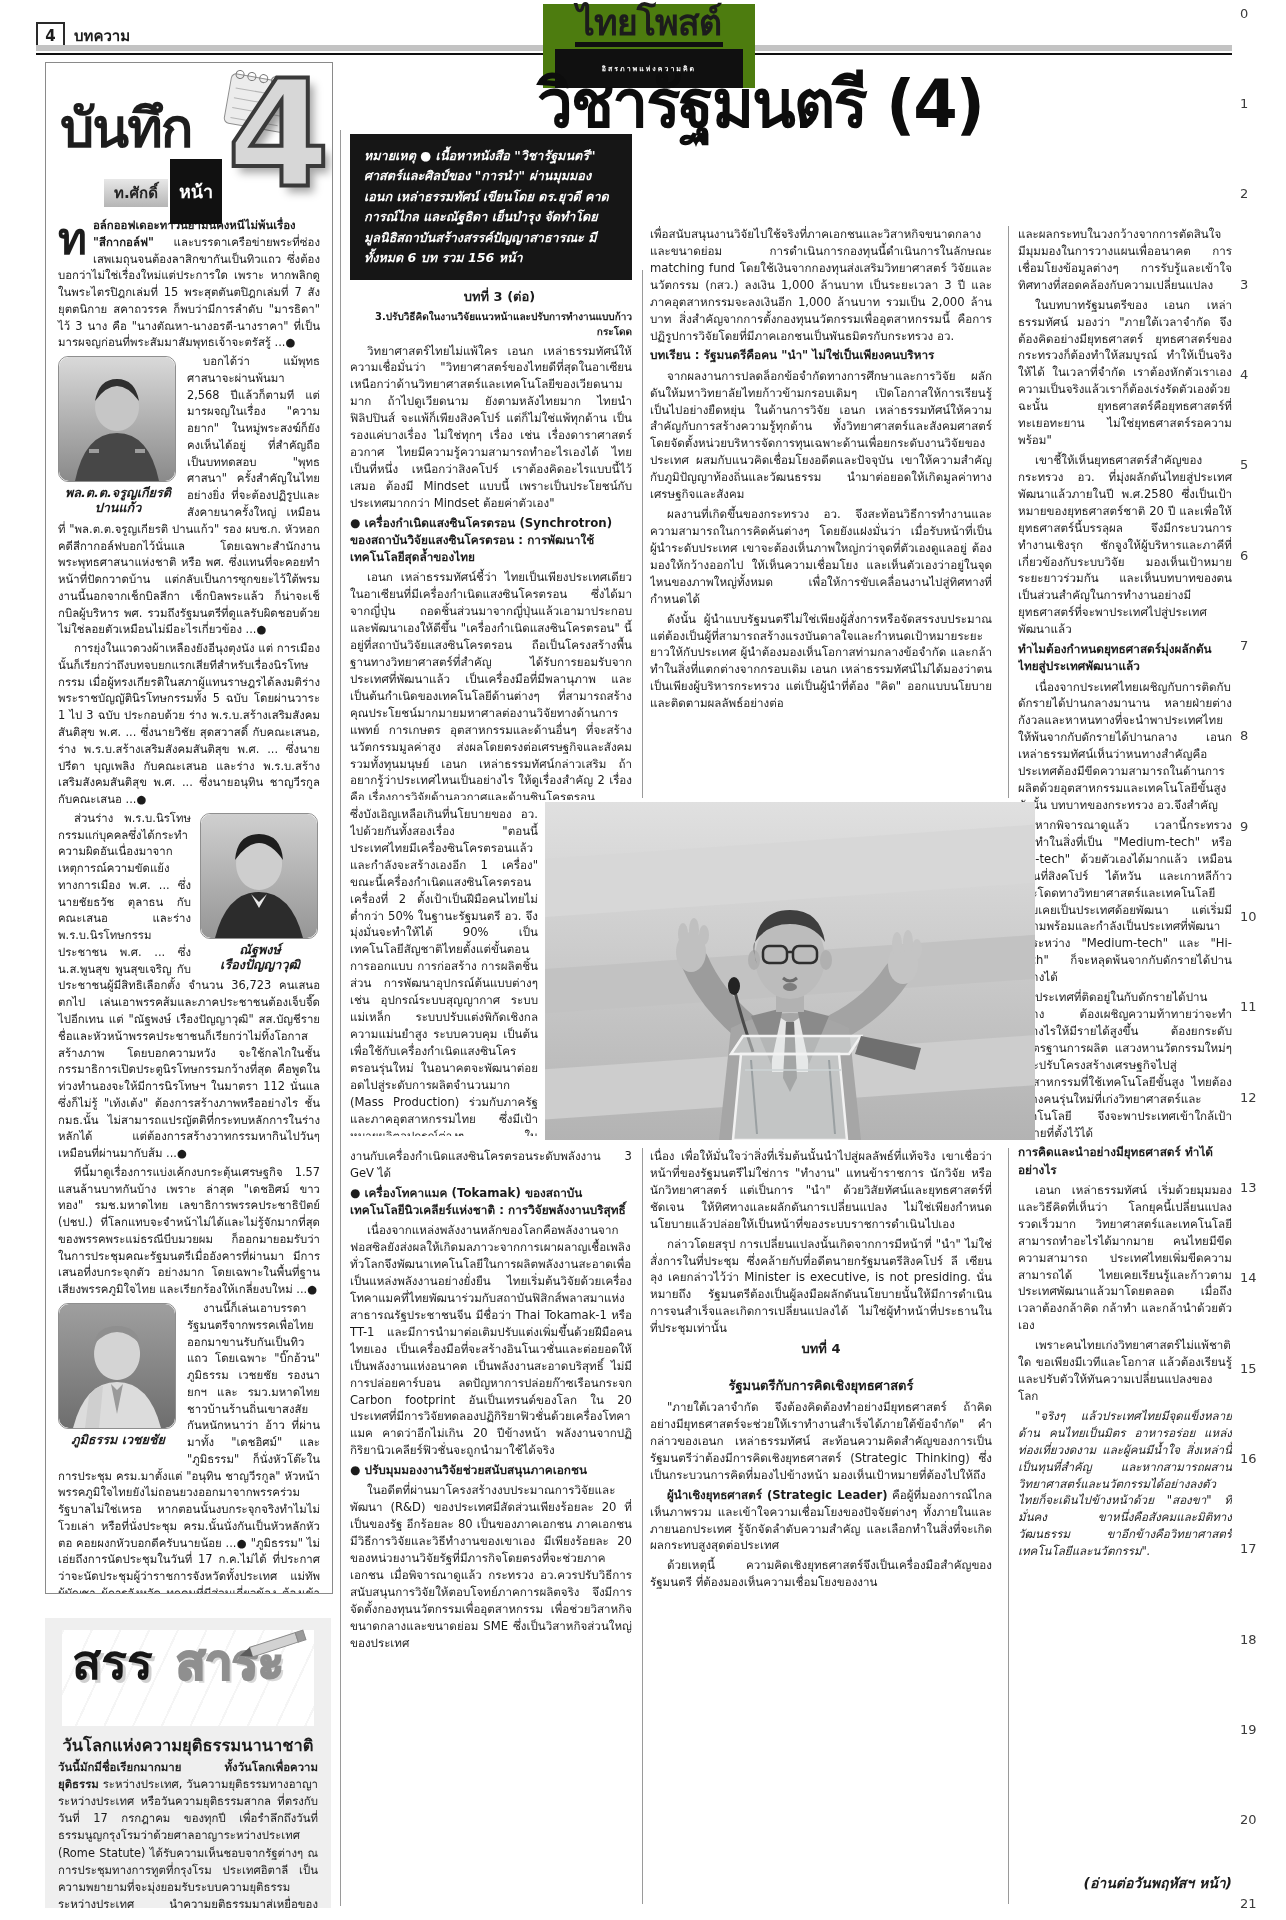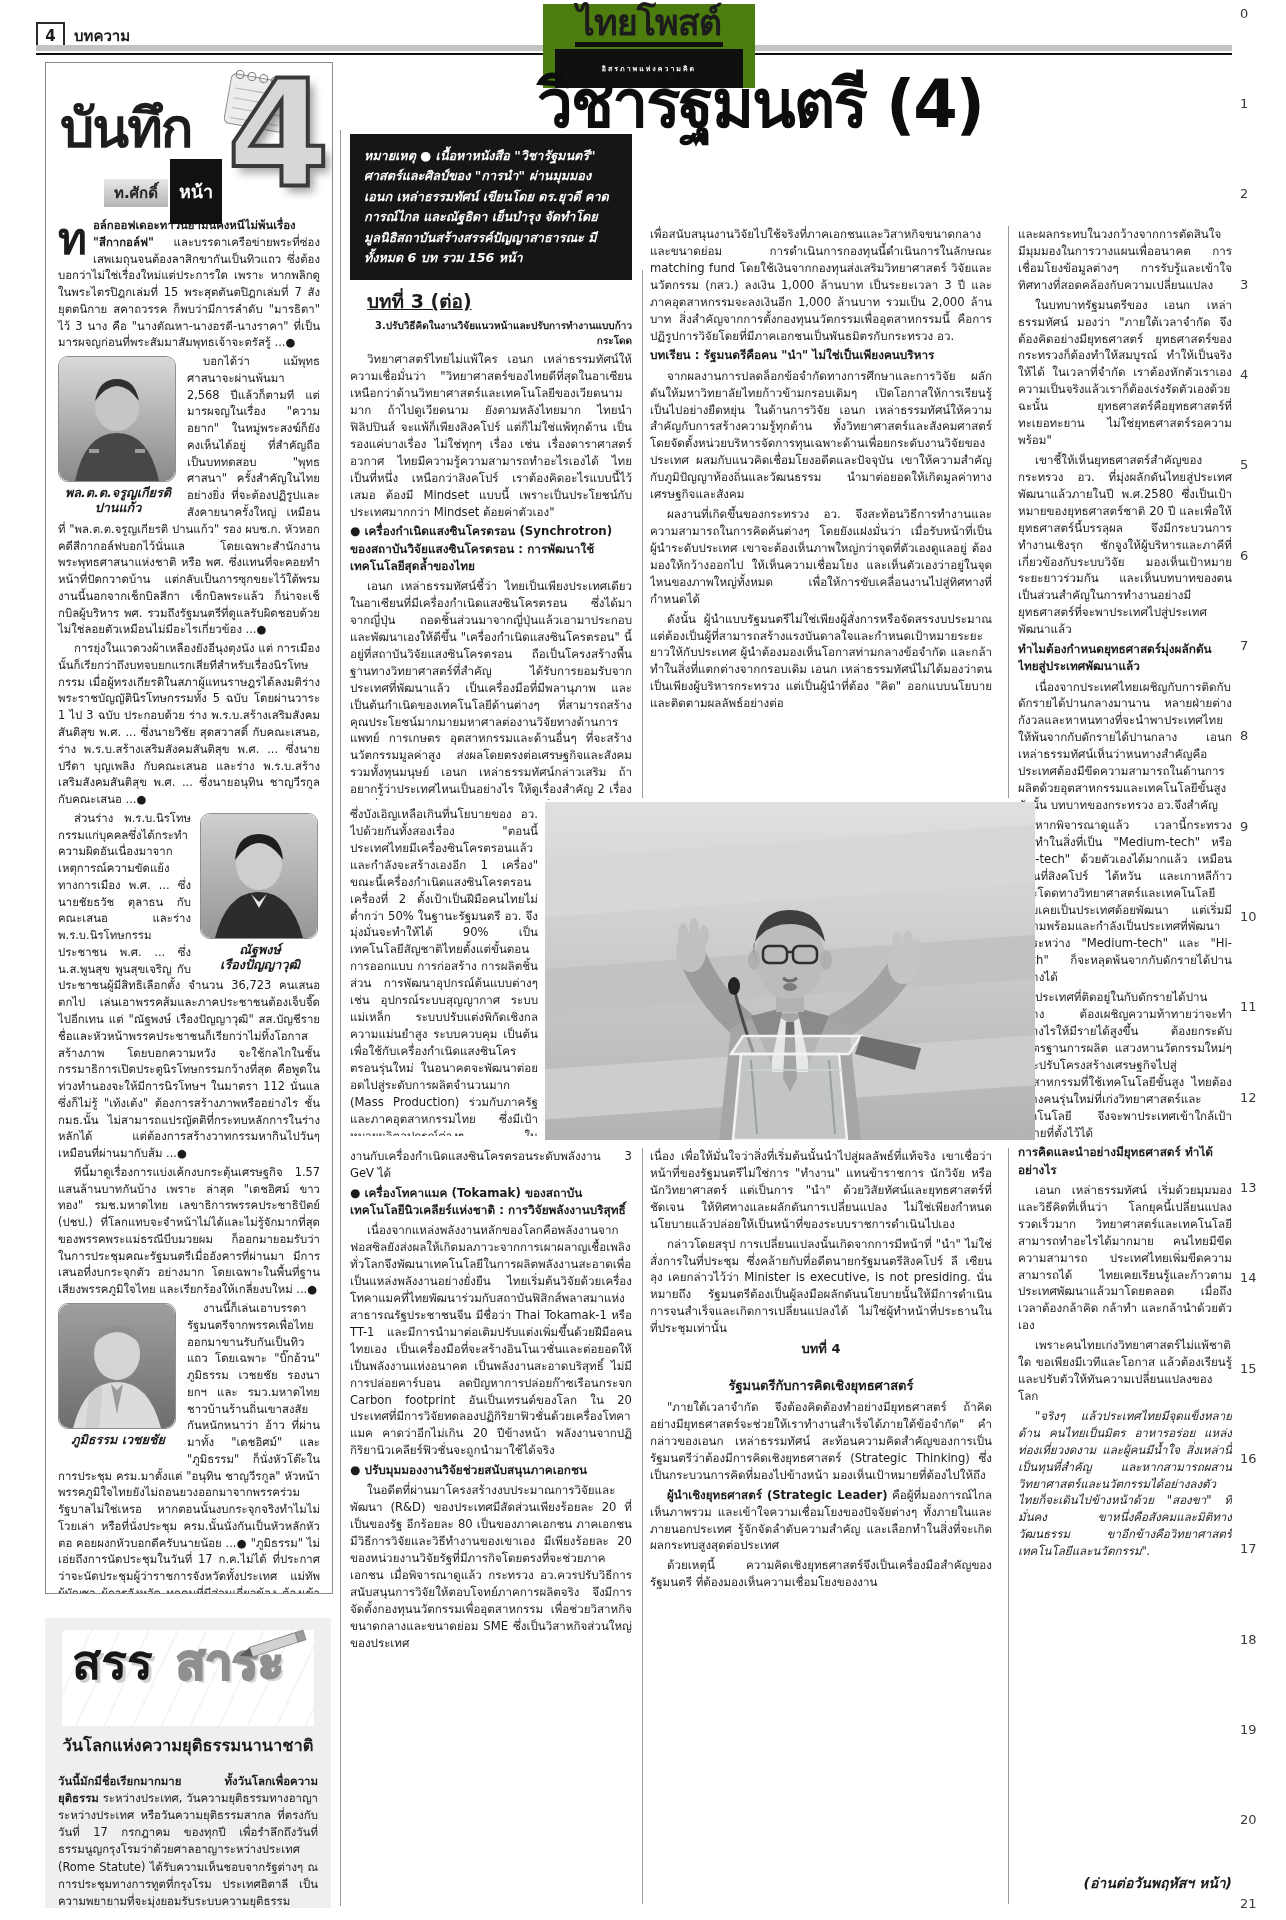--- a/index.html
+++ b/index.html
@@ -48,29 +48,29 @@
   .pcaption{font-size:12.6px;font-weight:bold;font-style:italic;line-height:1.2;
       white-space:pre-line;margin-top:3px;}
   
   .sansara{left:45px;top:1618px;width:286px;height:290px;background:#efefef;overflow:hidden;}
   .ss-logocard{position:relative;margin:12px auto 6px;width:252px;height:96px;background:#fff;
       background-image:repeating-linear-gradient(115deg,rgba(0,0,0,.04) 0 2px,transparent 2px 26px);}
   .ss-word{position:absolute;left:10px;top:8px;font-size:48px;font-weight:900;line-height:1;}
   .ss-w1{color:#161616;text-shadow:3px 3px 0 #cfcfcf;}
   .ss-w2{color:#fdfdfd;-webkit-text-stroke:2.5px #8f8f8f;text-shadow:3px 3px 0 #d8d8d8;margin-left:-4px;}
   .ss-pencil{position:absolute;right:4px;top:4px;transform:rotate(-18deg);}
-  .ss-head{font-size:16.5px;font-weight:900;text-align:center;margin:4px 6px 15px;}
+  .ss-head{font-size:16.5px;font-weight:900;text-align:center;margin:4px 6px 1px;}
   .ss-body{font-size:11.4px;line-height:1.5;text-align:justify;padding:0 13px;}
   
   .colblock{overflow:hidden;font-size:11.6px;line-height:1.46;text-align:justify;}
   .colblock p{margin:0 0 3px;text-indent:17px;}
   .notebox{background:#161616;color:#fff;font-style:italic;font-weight:bold;
       font-size:12.6px;line-height:1.62;padding:12px 14px;text-align:left;margin-bottom:8px;}
   .notebox p{margin:0;text-indent:0;}
-  .chapter-label{text-align:left;font-weight:bold;font-size:19px;margin:2px 0 3px;text-indent:0;text-decoration:underline;}
+  .chapter-label{text-align:center;font-weight:bold;font-size:13px;margin:2px 0 3px;text-indent:0;}
   .chapter-head{font-weight:bold;font-size:10px;margin:0 0 5px;text-indent:0;text-align:right;}
   .subhead{font-weight:bold;font-size:11.8px;margin:5px 0 4px;text-indent:0 !important;text-align:left;}
   .center-head{text-align:center;text-indent:0 !important;font-weight:bold;font-size:13px;margin:7px 0 2px;}
   .italicp{font-style:italic;}
   .readmore{left:1018px;top:1872px;width:214px;text-align:right;font-weight:bold;
       font-style:italic;font-size:14px;}
   b.lead{font-weight:bold;}
   
   .mainphoto{left:545px;top:802px;width:490px;height:338px;}
 </style>

